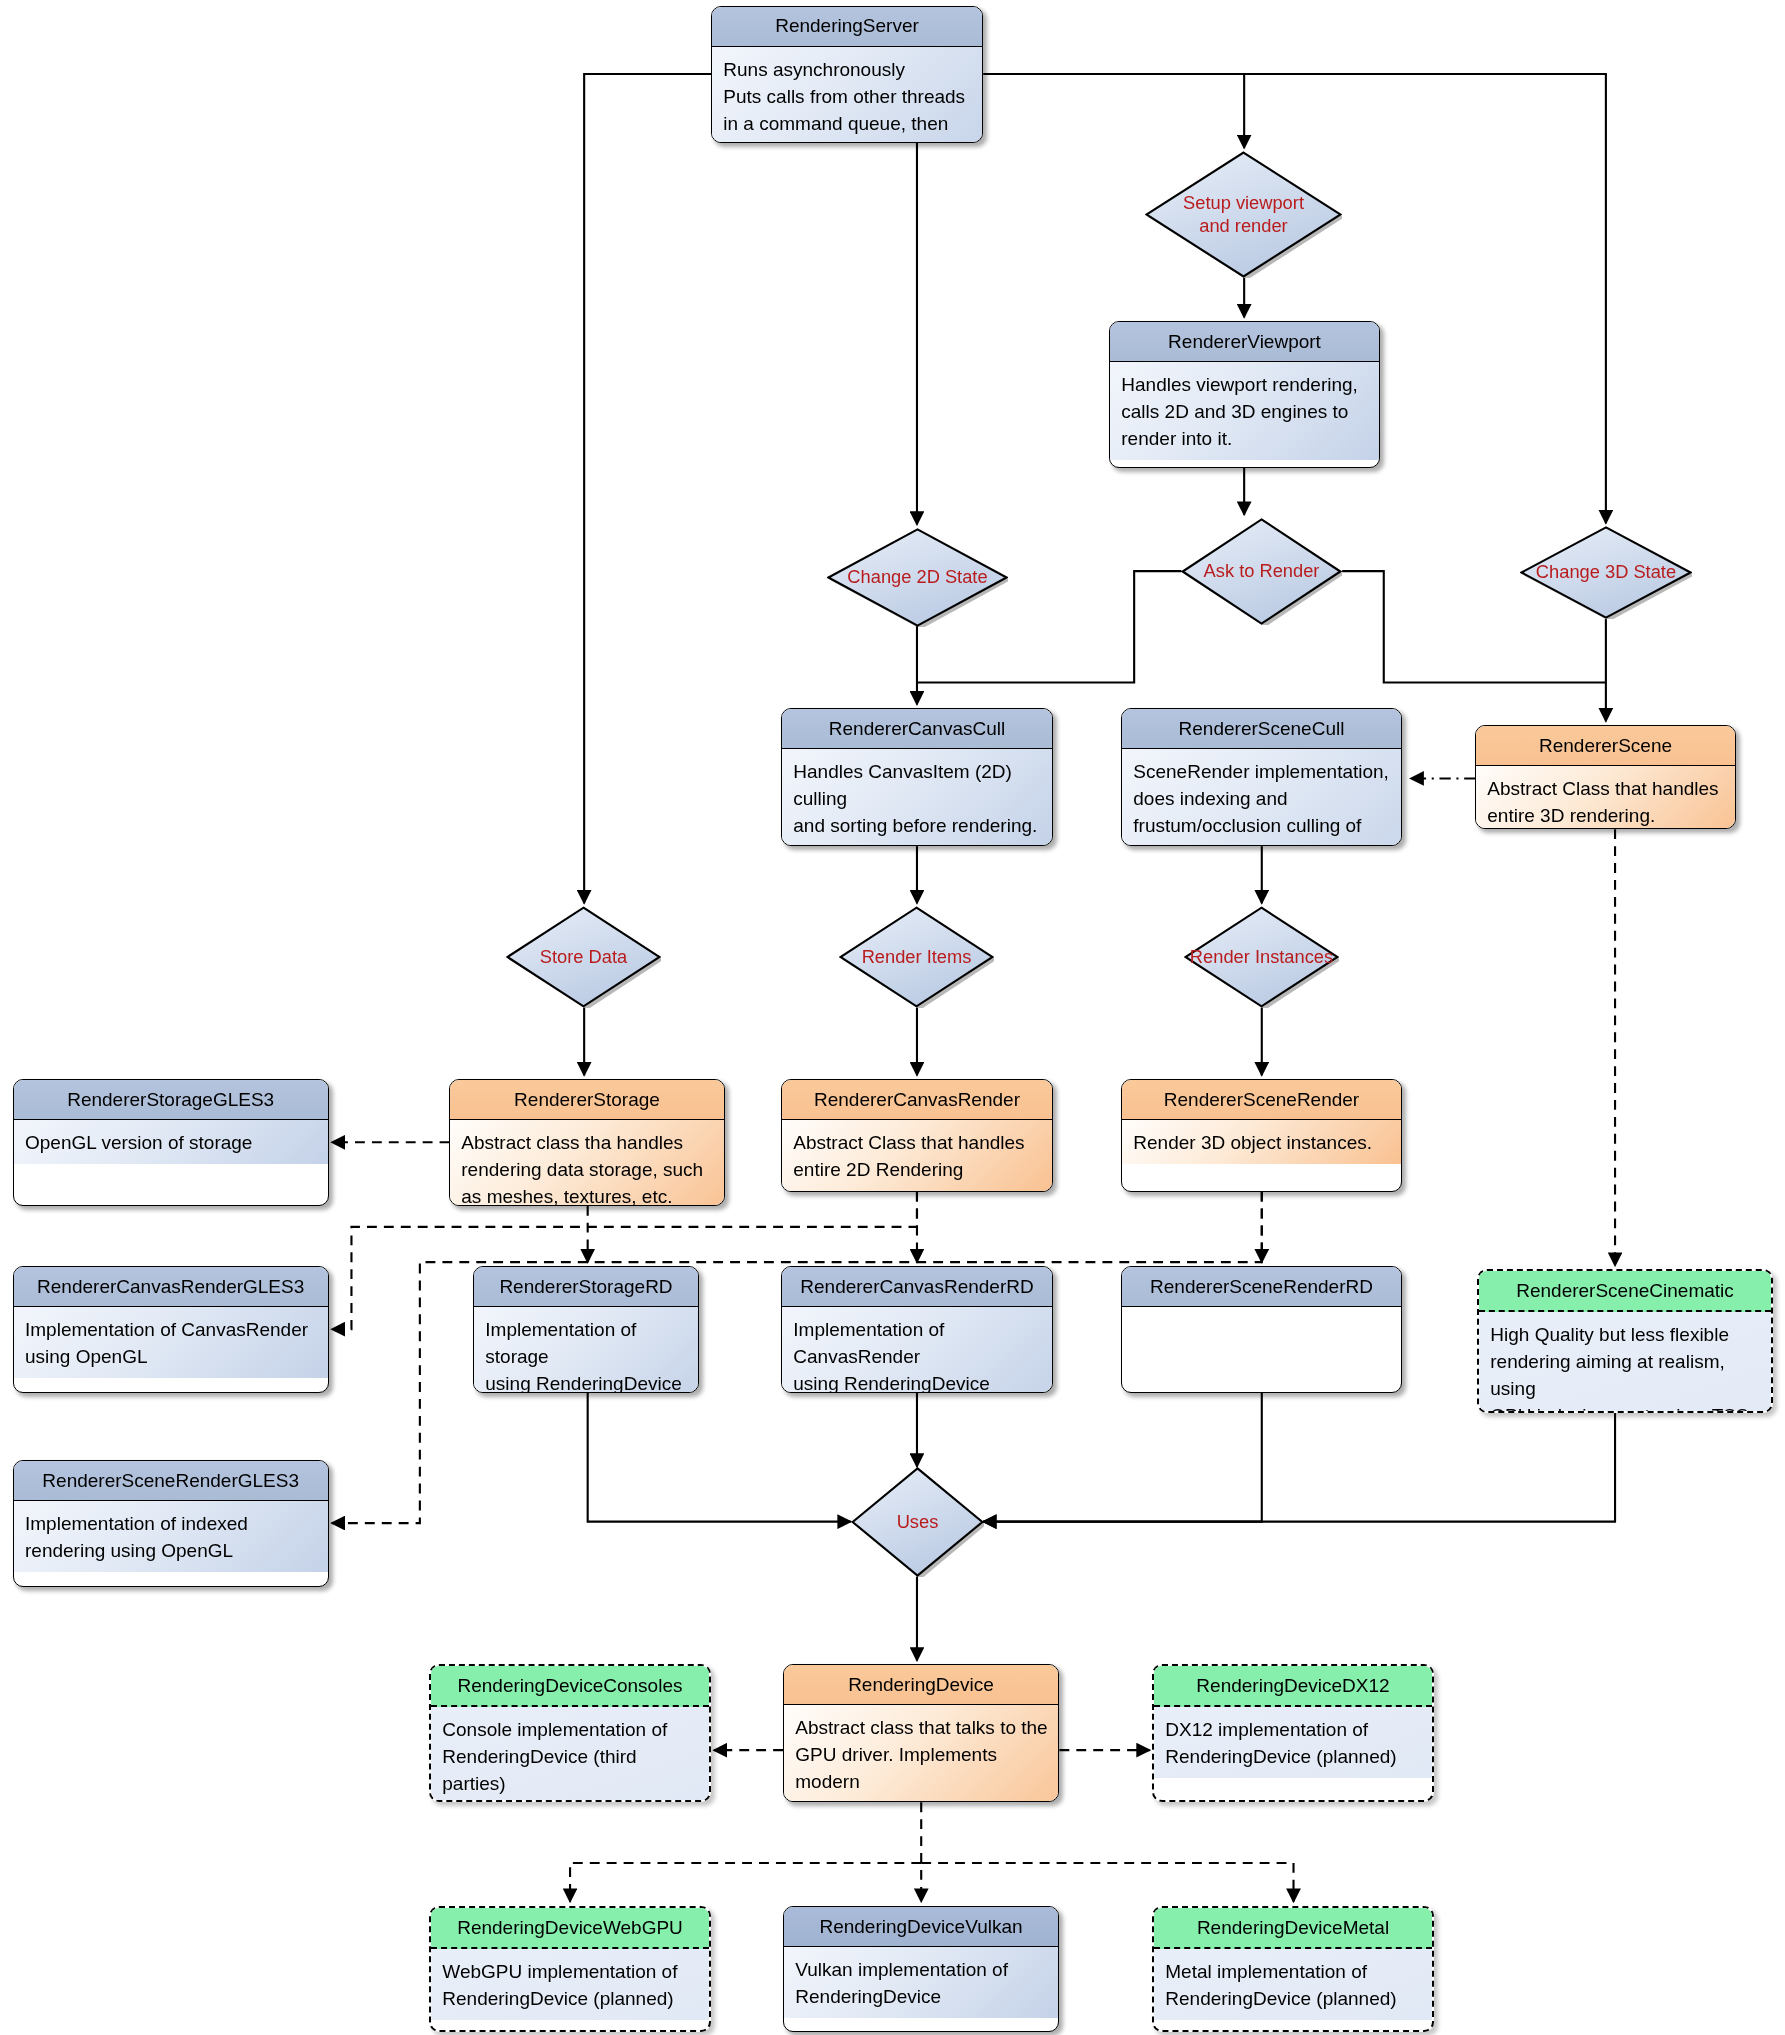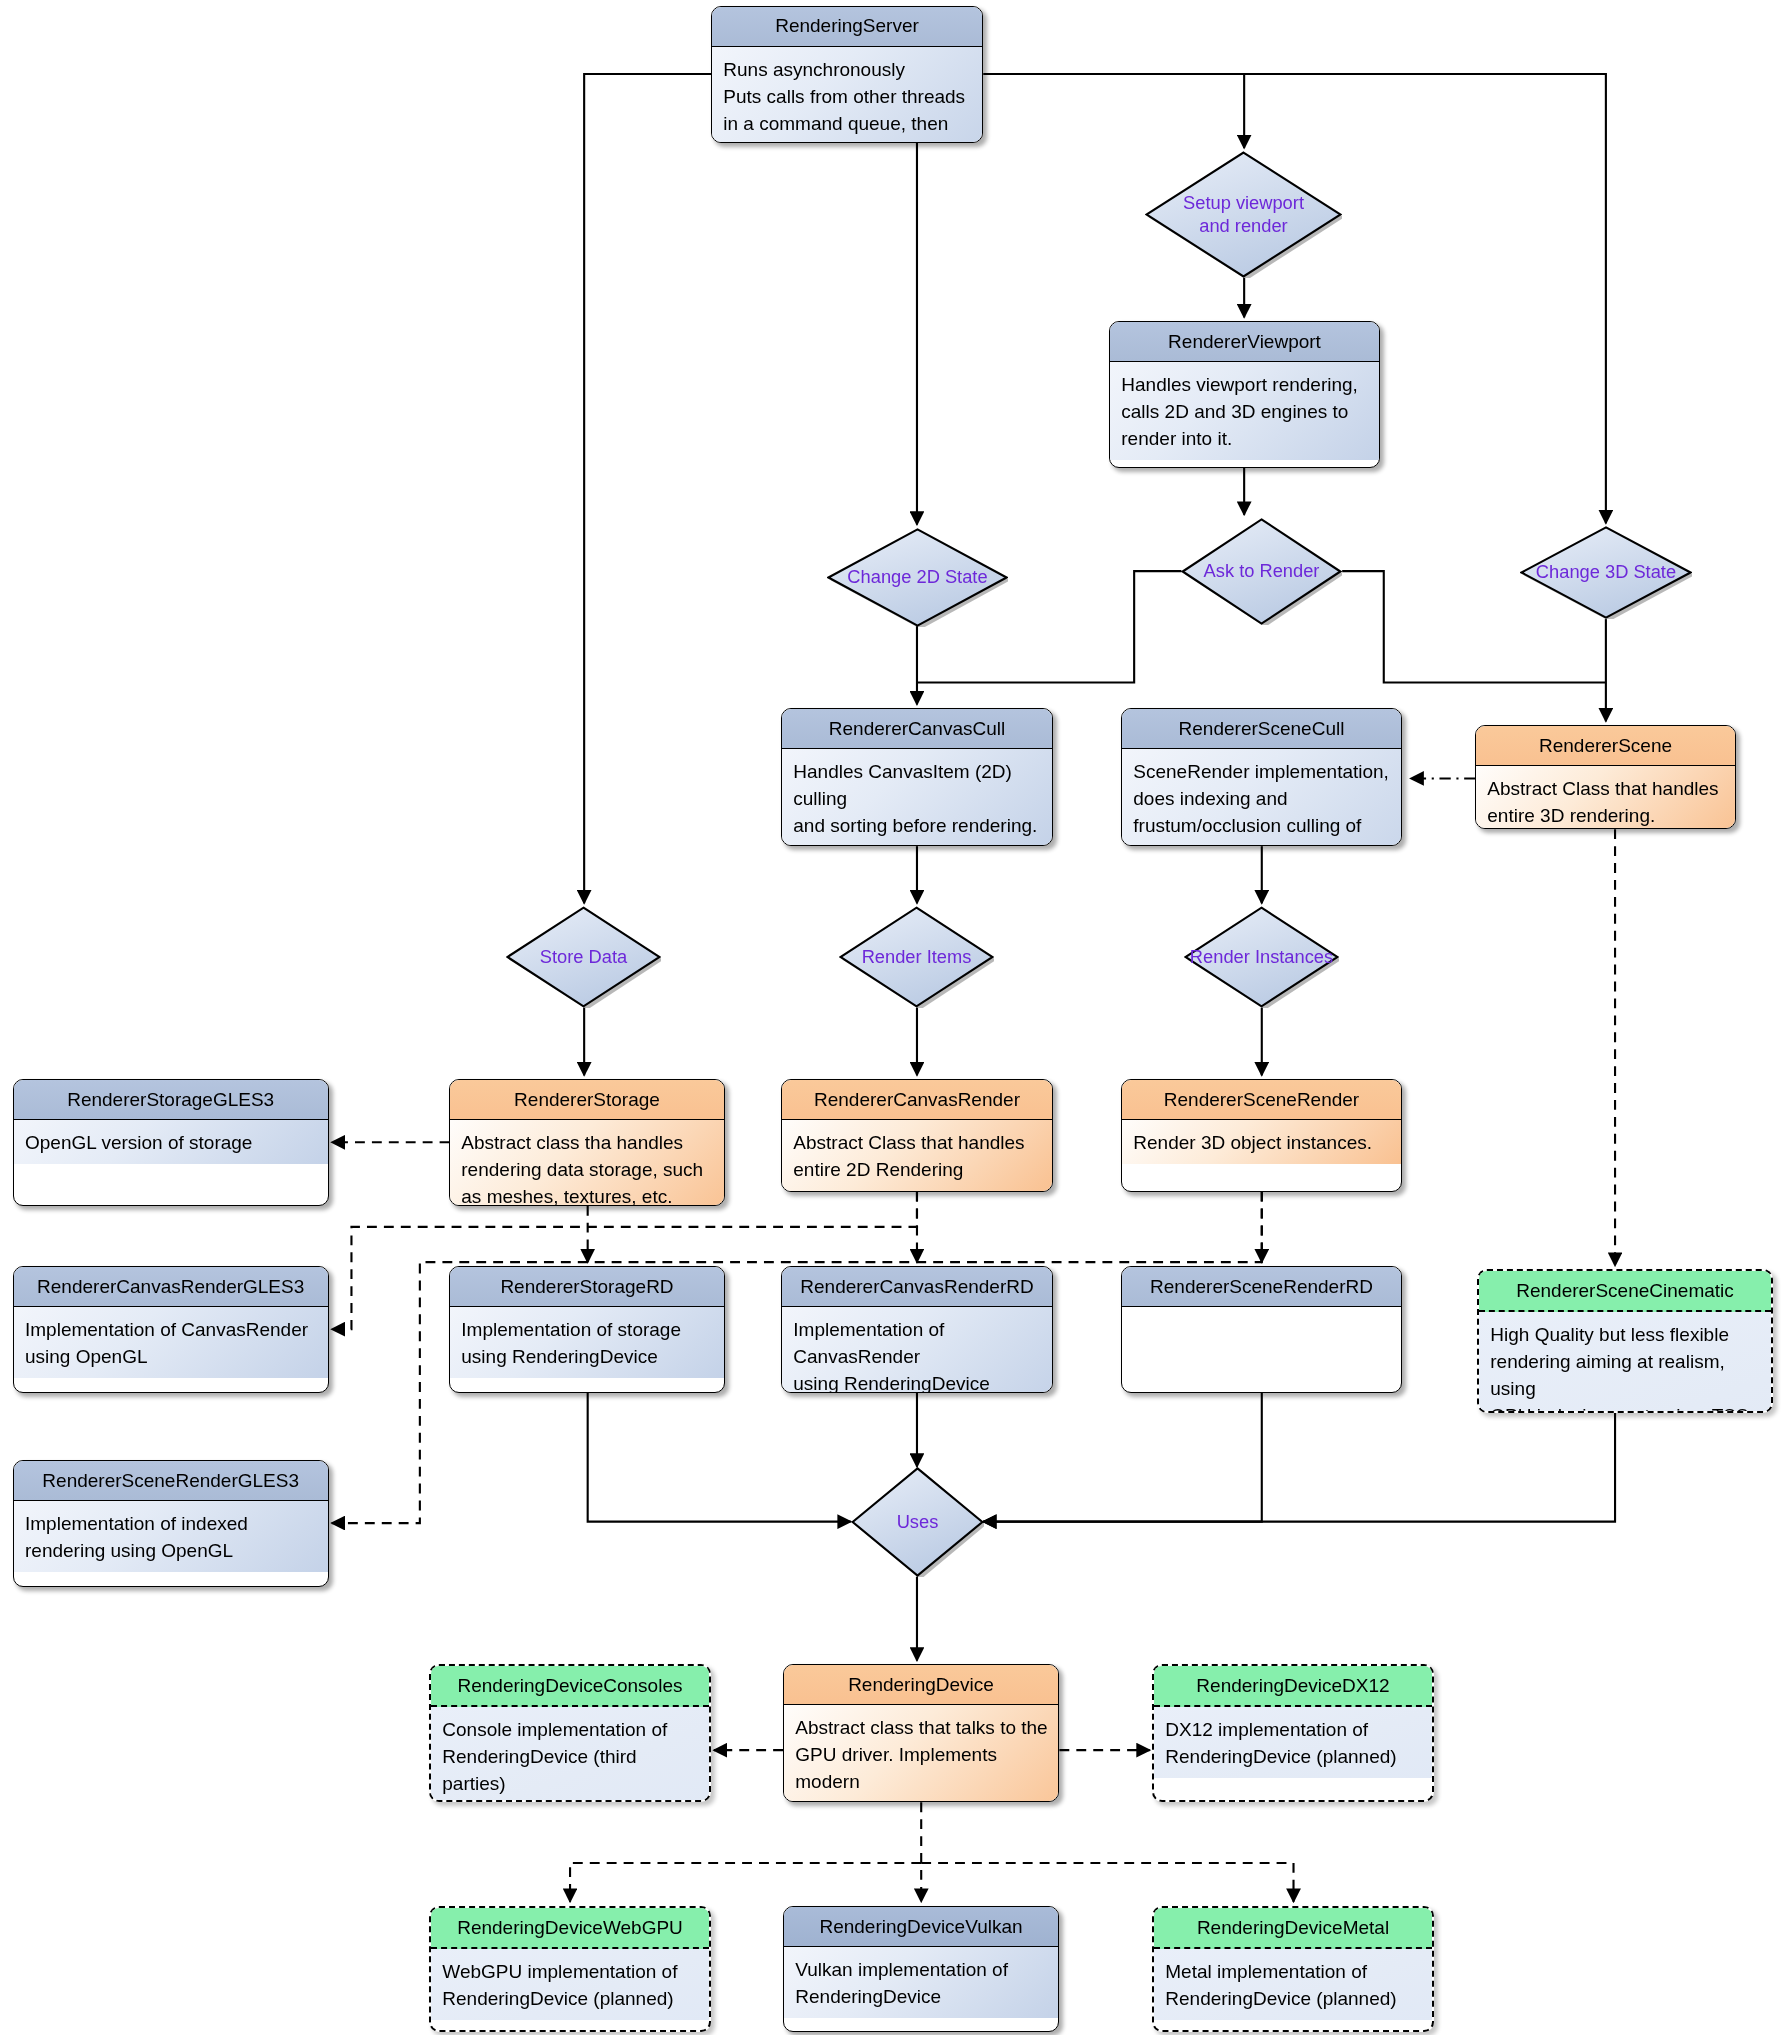--- a/index.html
+++ b/index.html
@@ -103,21 +103,21 @@
     left: 0; top: 0;
     width: 100%;
     height: 100%;
   }
   .diamond .dm-label {
     position: relative;
     z-index: 2;
     text-align: center;
     font-size: 18.3px;
     line-height: 1.22;
-    color: #6d28d9;
+    color: #b91c1c;
     white-space: pre-line;
     pointer-events: none;
   }
 </style>
 </head>
 <body>
 
 <div id="canvas">
 
   <svg id="edges" viewBox="0 0 2532 2886" width="1786" height="2035" xmlns="http://www.w3.org/2000/svg">
@@ -232,21 +232,21 @@
       </div>
       <div class="node orange" style="left: 1121px; top: 1079px; width: 281px; height: 113px;">
         <div class="nd-title">RendererSceneRender</div>
         <div class="nd-body">Render 3D object instances.</div>
       </div>
       <div class="node blue" style="left: 12.7px; top: 1266px; width: 316px; height: 127px;">
         <div class="nd-title">RendererCanvasRenderGLES3</div>
         <div class="nd-body">Implementation of CanvasRender
 using OpenGL</div>
       </div>
-      <div class="node blue" style="left: 449px; top: 1266px; width: 276px; height: 127px;">
+      <div class="node blue" style="left: 473px; top: 1266px; width: 226px; height: 127px;">
         <div class="nd-title">RendererStorageRD</div>
         <div class="nd-body">Implementation of storage
 using RenderingDevice</div>
       </div>
       <div class="node blue" style="left: 781px; top: 1266px; width: 272px; height: 127px;">
         <div class="nd-title">RendererCanvasRenderRD</div>
         <div class="nd-body">Implementation of CanvasRender
 using RenderingDevice</div>
       </div>
       <div class="node blue" style="left: 1121px; top: 1266px; width: 281px; height: 127px;">

